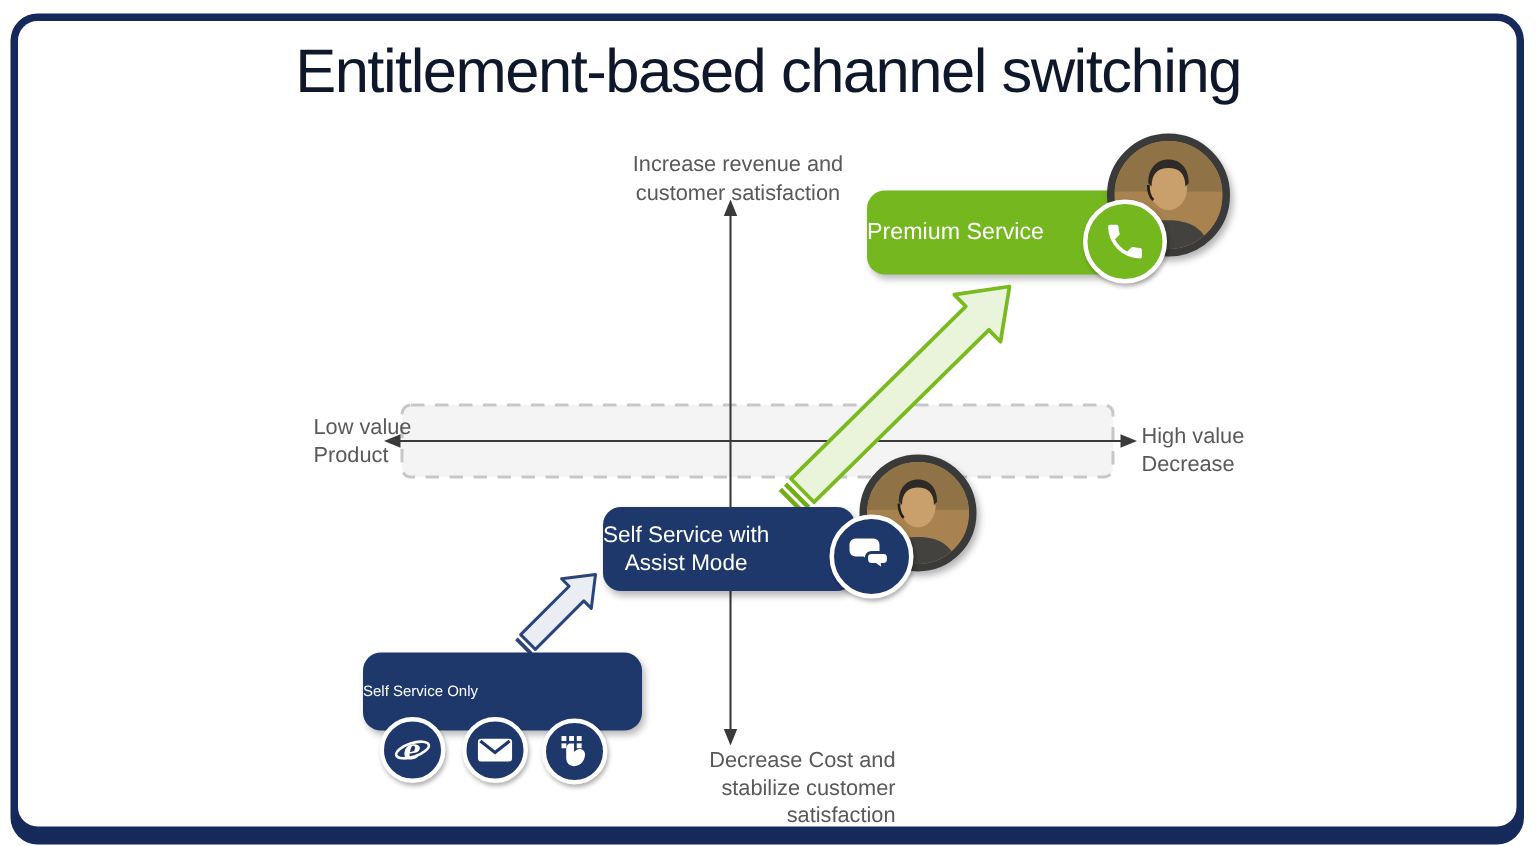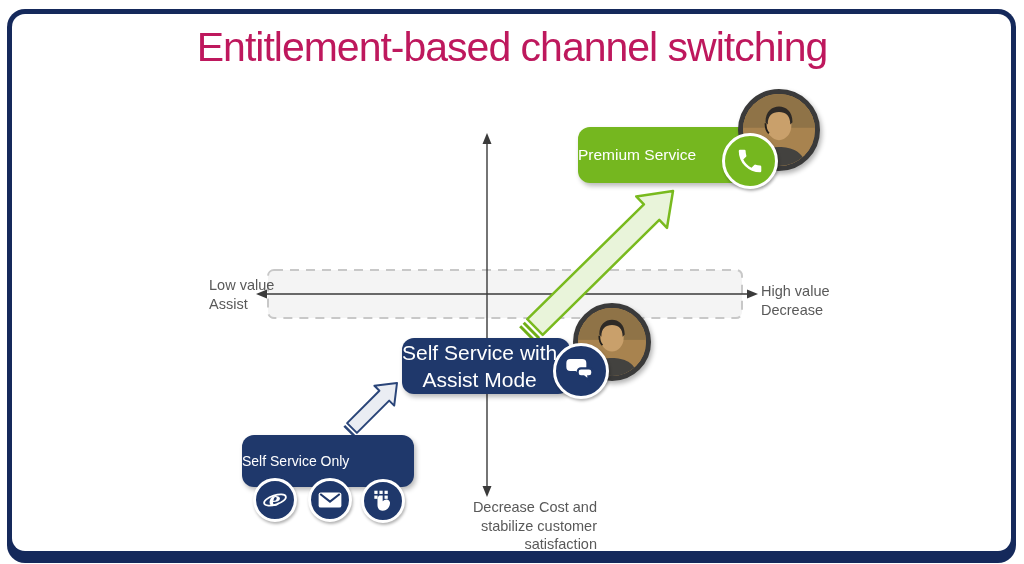--- a/index.html
+++ b/index.html
@@ -3,37 +3,37 @@
 <meta charset="utf-8">
 <style>
   html,body{margin:0;padding:0;background:#fff;}
   .stage{position:relative;width:1024px;height:564px;background:#fff;overflow:hidden;
          font-family:"Liberation Sans", sans-serif;}
   .frame{position:absolute;left:7px;top:9px;width:1009px;height:554px;
          background:#15295B;border-radius:18px;}
   .frame-inner{position:absolute;left:5px;top:5px;right:5px;bottom:12px;
          background:#fff;border-radius:13px;}
   .title{position:absolute;top:24px;left:0;right:0;text-align:center;
-         font-size:41px;font-weight:400;letter-spacing:-1px;color:#be185d;z-index:5;}
+         font-size:41px;font-weight:400;letter-spacing:-1px;color:#0f172a;z-index:5;}
   .diagram-svg{position:absolute;left:0;top:0;z-index:1;}
   .axis-label{position:absolute;color:#595959;font-size:14.5px;line-height:1.28;
          white-space:pre-line;z-index:2;}
   #label-top{left:377px;top:101px;width:230px;text-align:center;}
   #label-bottom{left:377px;top:498px;width:220px;text-align:right;}
   #label-left{left:209px;top:276px;text-align:left;}
   #label-right{left:761px;top:282px;text-align:left;}
   .node-box{position:absolute;color:#fff;display:flex;align-items:center;justify-content:flex-start;
          text-align:center;border-radius:12px;z-index:3;white-space:pre-line;
          box-shadow:2px 3px 5px rgba(0,0,0,.28);}
   #box-premium{left:578px;top:127px;width:190px;height:56px;background:#75B71F;
          font-size:15.5px;padding-right:26px;box-sizing:border-box;}
   #box-assist{left:402px;top:338px;width:168px;height:56px;background:#1F386B;
-         font-size:21px;line-height:1.3;padding-right:12px;box-sizing:border-box;}
-  #box-selfonly{left:242px;top:435px;width:172px;height:52px;background:#1F386B;
-         font-size:14px;}
+         font-size:15px;line-height:1.3;padding-right:12px;box-sizing:border-box;}
+  #box-selfonly{left:242px;top:435px;width:186px;height:52px;background:#1F386B;
+         font-size:10px;}
   .badge{position:absolute;border-radius:50%;border:3px solid #fff;display:flex;
          align-items:center;justify-content:center;z-index:6;
          box-shadow:1px 2px 3px rgba(0,0,0,.3);}
   #phone-badge{left:722px;top:133px;width:50px;height:50px;background:#75B71F;}
   #chat-badge{left:553px;top:343px;width:50px;height:50px;background:#1F386B;}
   .channel-badge{width:38px;height:38px;background:#1F386B;}
   #channel-browser{left:253px;top:478px;}
   #channel-email{left:308px;top:478px;}
   #channel-keypad{left:361px;top:479px;}
   .avatar{position:absolute;border-radius:50%;overflow:hidden;border:5px solid #3A3A3A;
@@ -73,25 +73,27 @@
       <line x1="344.3" y1="425.9" x2="354.1" y2="435.7" stroke="#2A4579" stroke-width="2.5"></line>
     </g>
 
     <g>
       <polygon points="542.7,334.8 659.3,219.9 667,227.8 673,191 636.2,196.4 643.9,204.3 527.3,319.2" fill="#E9F4DA" stroke="#79BA1E" stroke-width="2.5" stroke-linejoin="round"></polygon>
       <line x1="523.7" y1="322.7" x2="539.1" y2="338.3" stroke="#6FAF15" stroke-width="3"></line>
       <line x1="520.2" y1="326.2" x2="535.6" y2="341.8" stroke="#6FAF15" stroke-width="3"></line>
     </g>
   </svg>
 
+  <div class="axis-label" id="label-top">Increase revenue and
+customer satisfaction</div>
   <div class="axis-label" id="label-bottom">Decrease Cost and
 stabilize customer
 satisfaction</div>
   <div class="axis-label" id="label-left">Low value
-Assist</div>
+Product</div>
   <div class="axis-label" id="label-right">High value
 Decrease</div>
 
   <div class="node-box" id="box-premium">
     <span>Premium Service</span>
   </div>
   <div class="avatar" id="avatar-premium">
     <svg viewBox="0 0 64 64">
       <circle cx="32" cy="32" r="32" fill="#A8834F"></circle>
       <rect x="0" y="0" width="64" height="30" fill="#8F7347"></rect>

